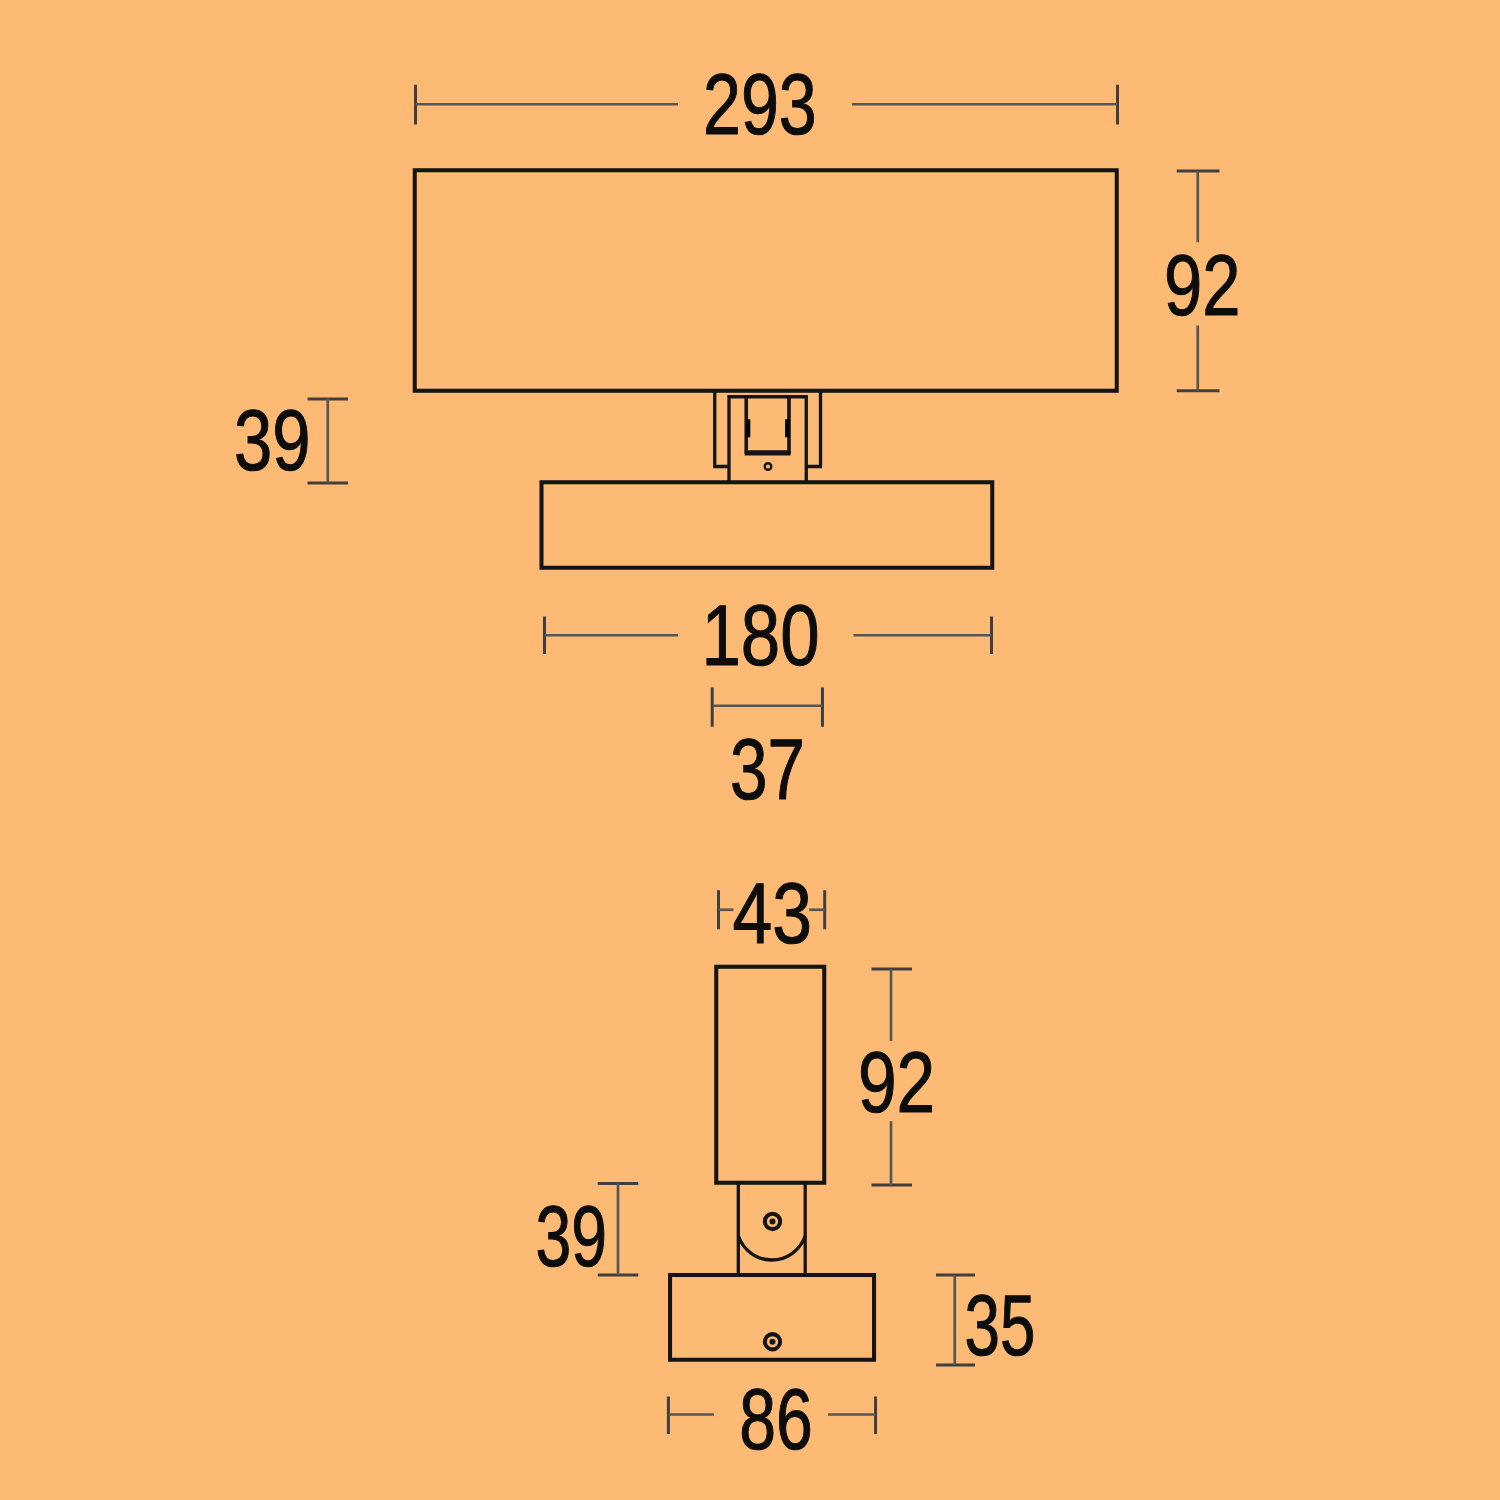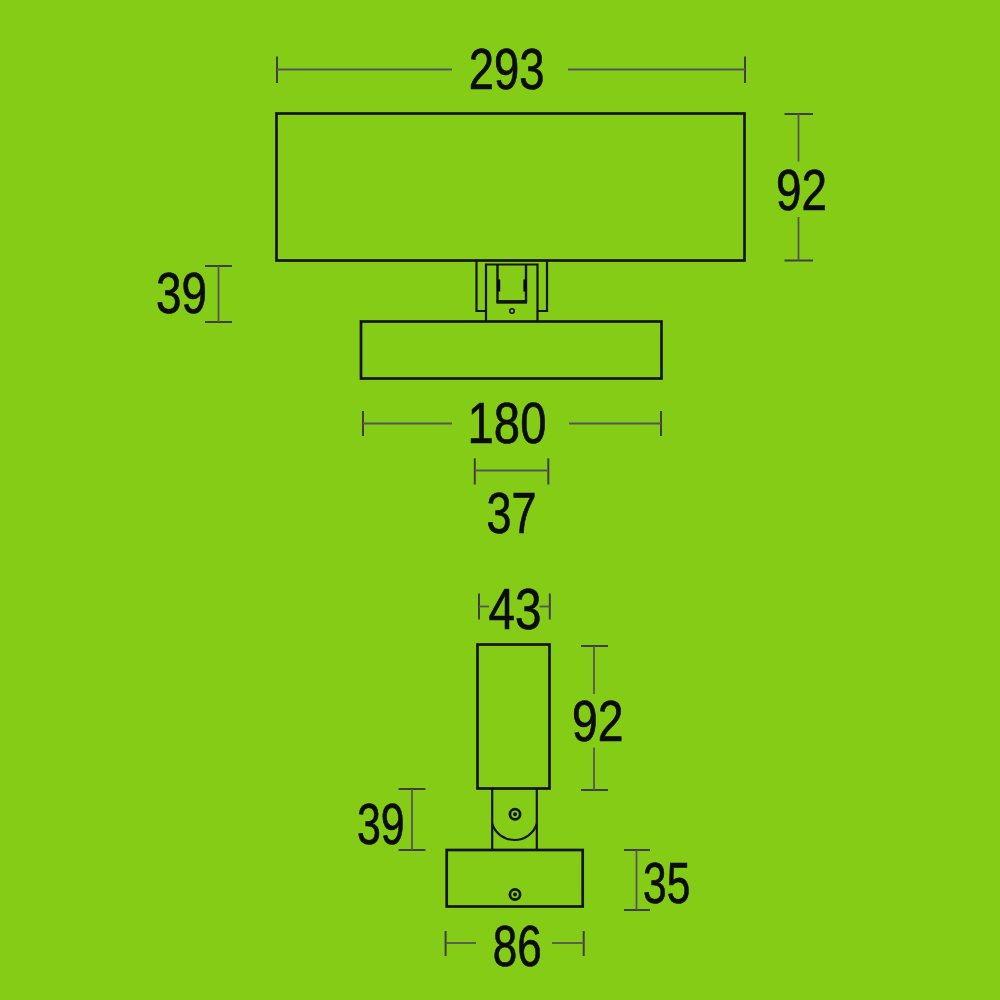--- a/index.html
+++ b/index.html
@@ -1,16 +1,16 @@
 <!DOCTYPE html>
 <html><head>
 <meta charset="utf-8">
 <style>
   html,body{margin:0;padding:0;background:#ffffff;}
-  .page{width:1000px;height:1000px;position:relative;overflow:hidden;background:#84cc16;}
+  .page{width:1000px;height:1000px;position:relative;overflow:hidden;background:#fdba74;}
   text{font-family:"Liberation Sans",sans-serif;fill:#0c0c0c;stroke:#0c0c0c;stroke-width:0.7;}
 </style>
 </head>
 <body>
 <div class="page">
 <svg style="filter:blur(0.5px)" width="1000" height="1000" viewBox="0 0 1000 1000">
   <g fill="none" stroke-linecap="butt">
 
     <g stroke="#3f3f3f" stroke-width="2">
       <line x1="277" y1="56.5" x2="277" y2="83"></line>

